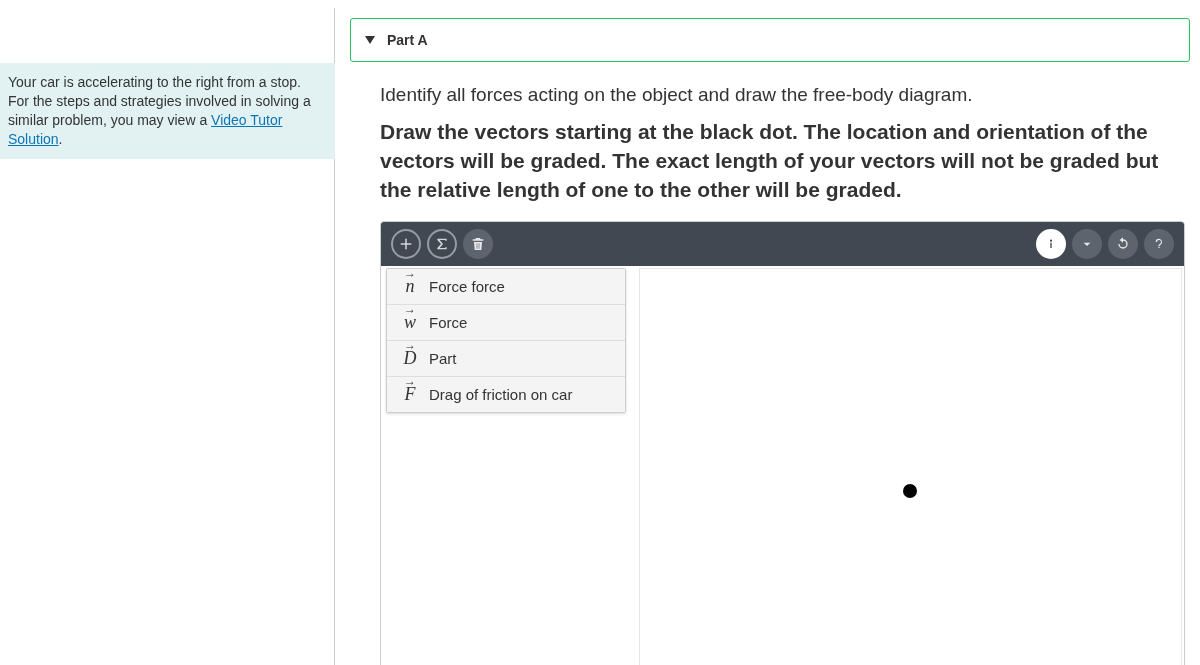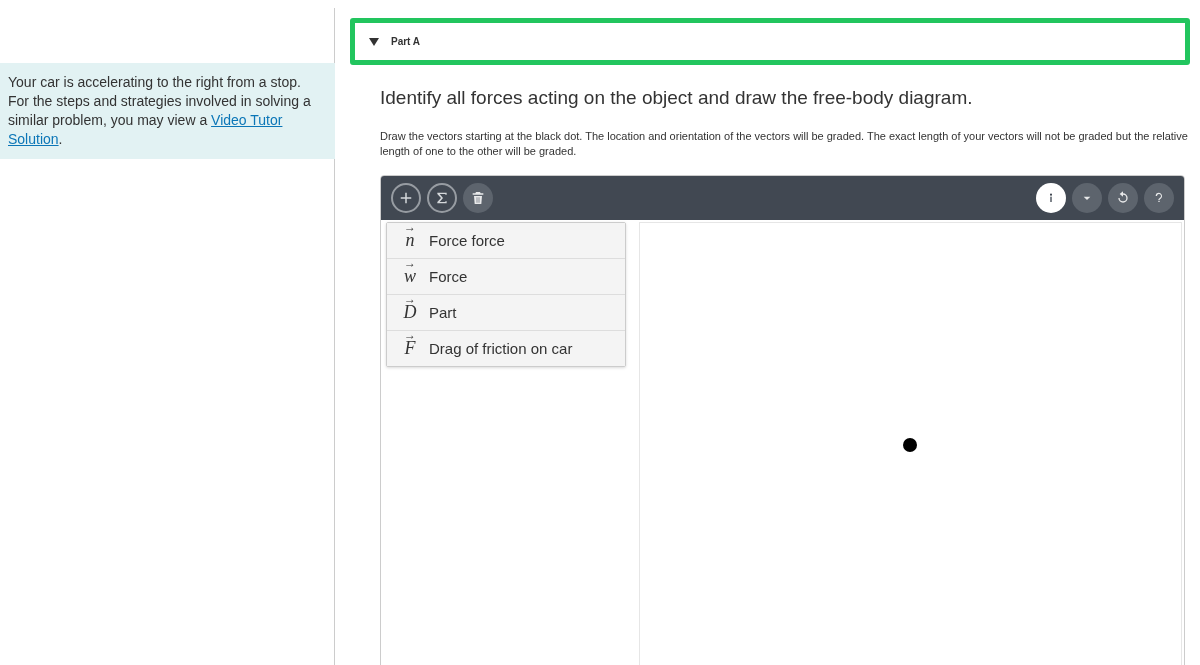--- a/index.html
+++ b/index.html
@@ -36,45 +36,45 @@
     text-decoration: underline;
   }
   .right-panel {
     position: absolute;
     left: 350px;
     top: 18px;
     right: 10px;
     bottom: 0;
   }
   .part-header {
-    border: 5px solid #22c55e;
+    border: 1px solid #22c55e;
     border-radius: 3px;
     padding: 13px 14px;
     display: flex;
     align-items: center;
     gap: 12px;
     font-weight: bold;
-    font-size: 10px;
+    font-size: 14px;
     margin-bottom: 20px;
   }
   .part-header .triangle {
     width: 0; height: 0;
     border-left: 5px solid transparent;
     border-right: 5px solid transparent;
     border-top: 8px solid #333;
   }
   .question-text {
     margin: 0 0 8px 30px;
     font-size: 19px;
     line-height: 1.4;
   }
   .instruction-text {
-    margin: 17px 0 16px 30px;
-    font-size: 11px;
-    font-weight: normal;
+    margin: 8px 0 16px 30px;
+    font-size: 21px;
+    font-weight: bold;
     line-height: 1.4;
   }
   .canvas-frame {
     margin-left: 30px;
     border: 1px solid #ccc;
     border-radius: 4px;
     position: relative;
     width: 805px;
     height: 498px;
     overflow: hidden;

